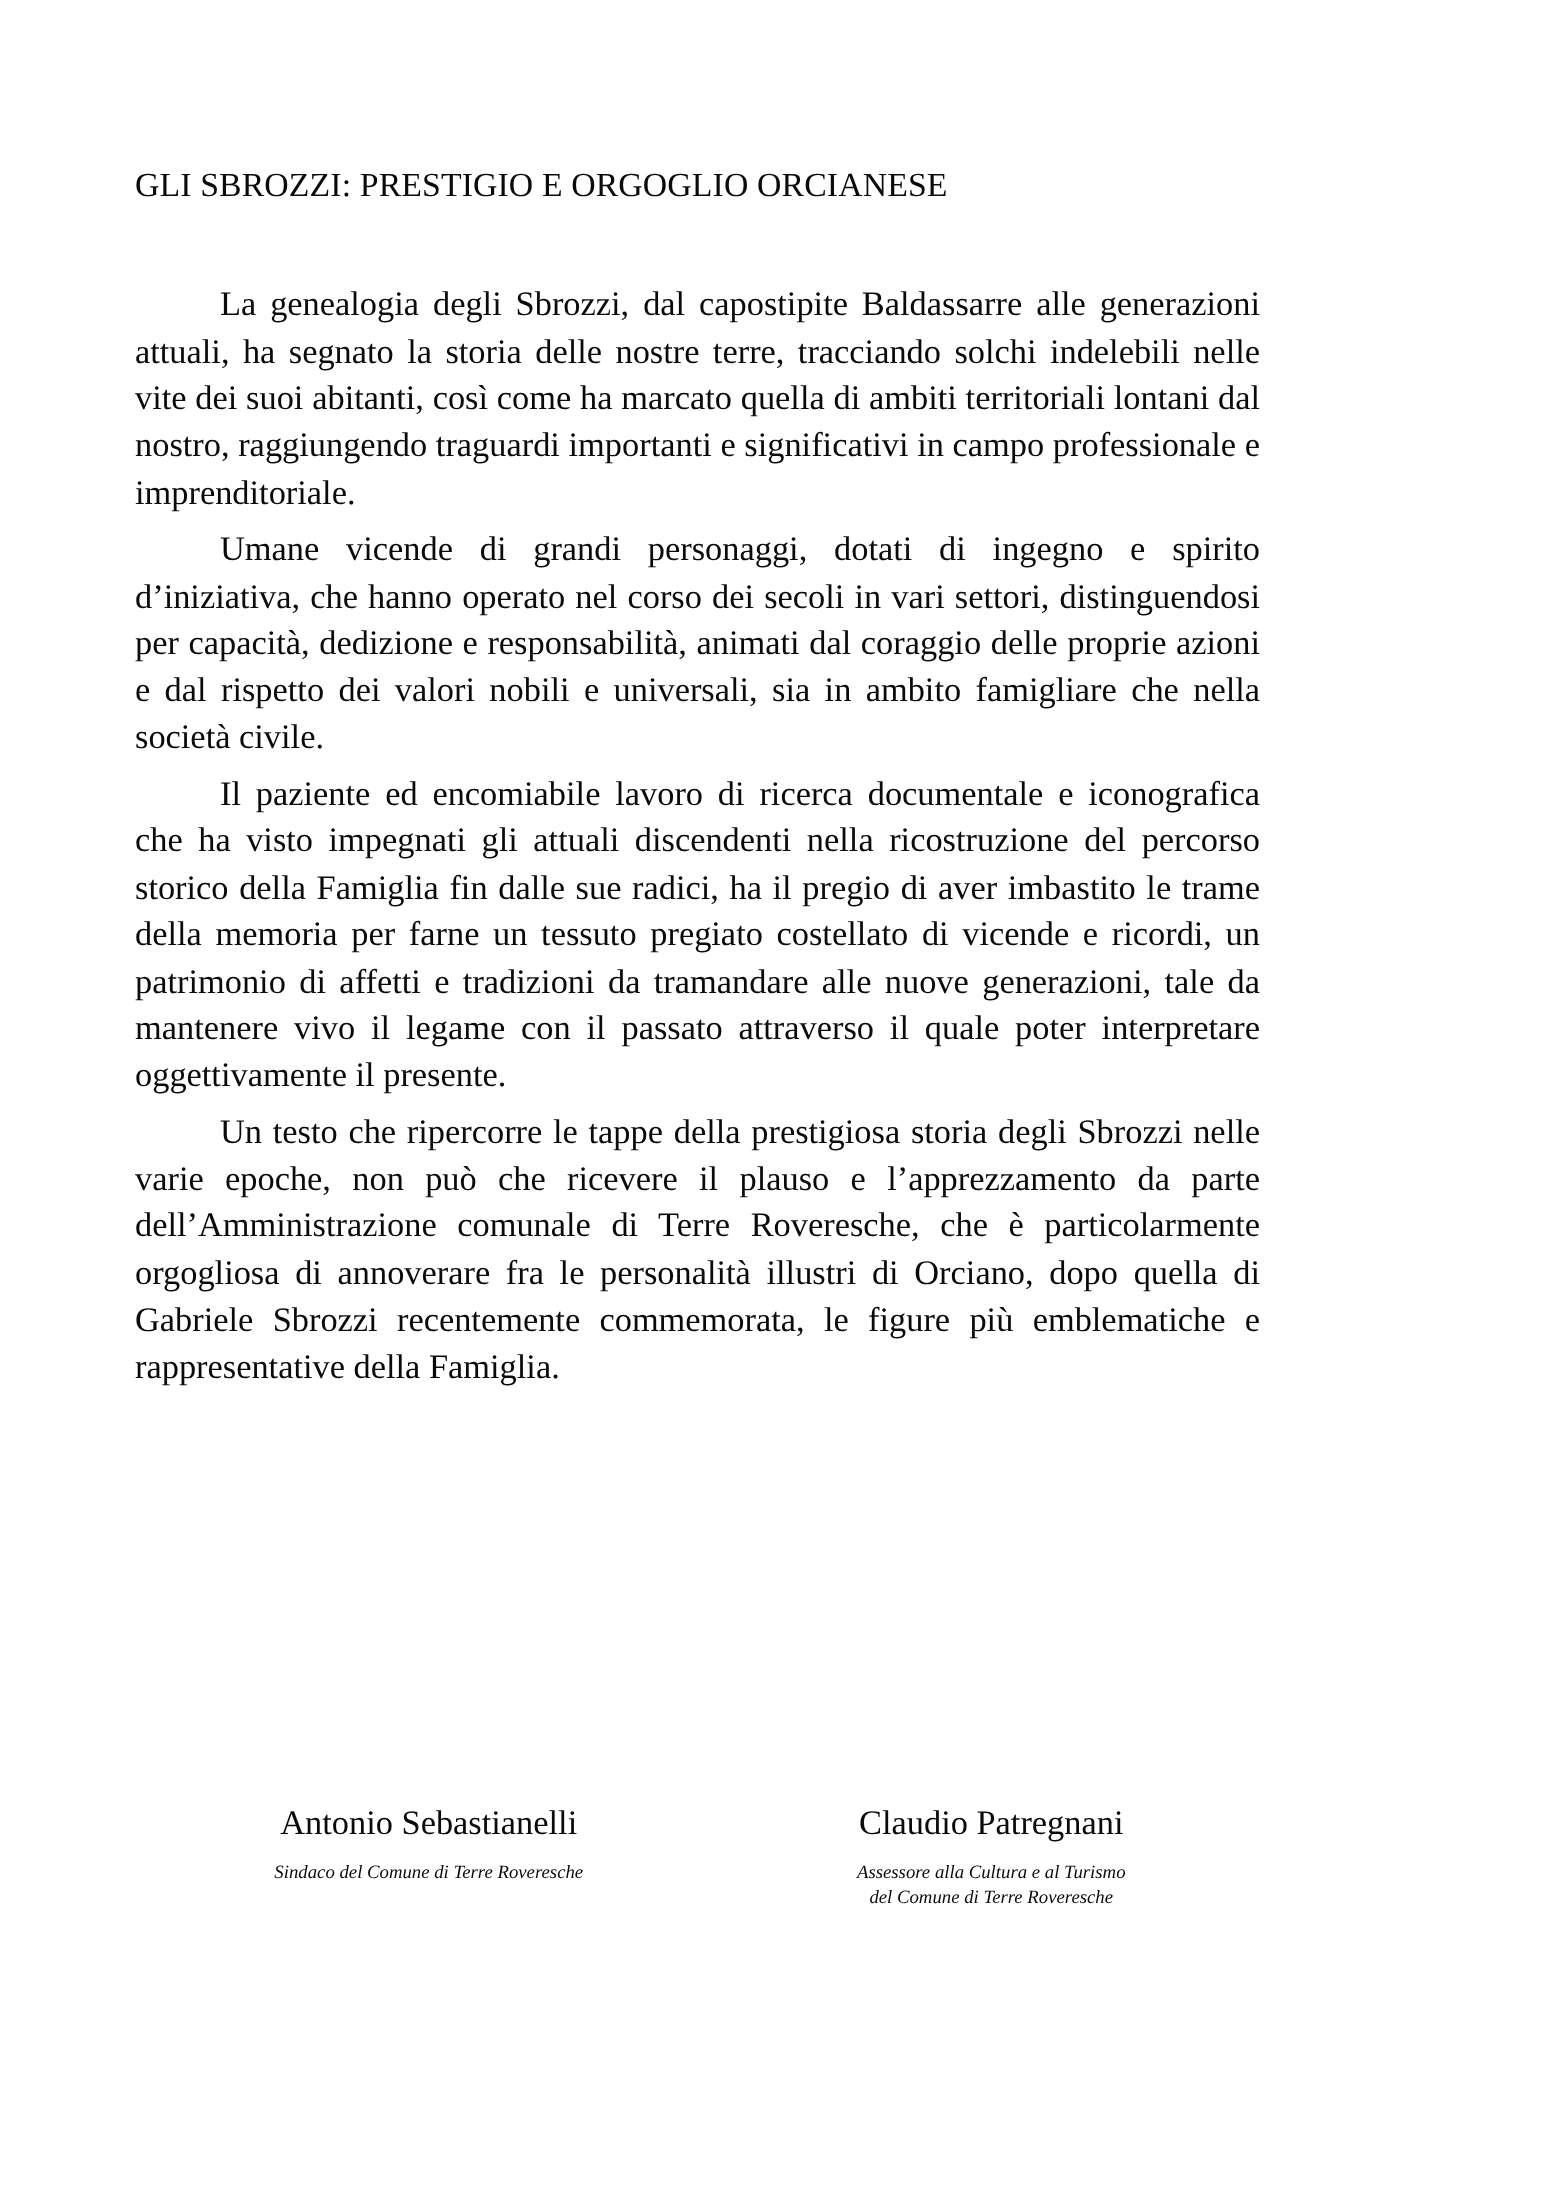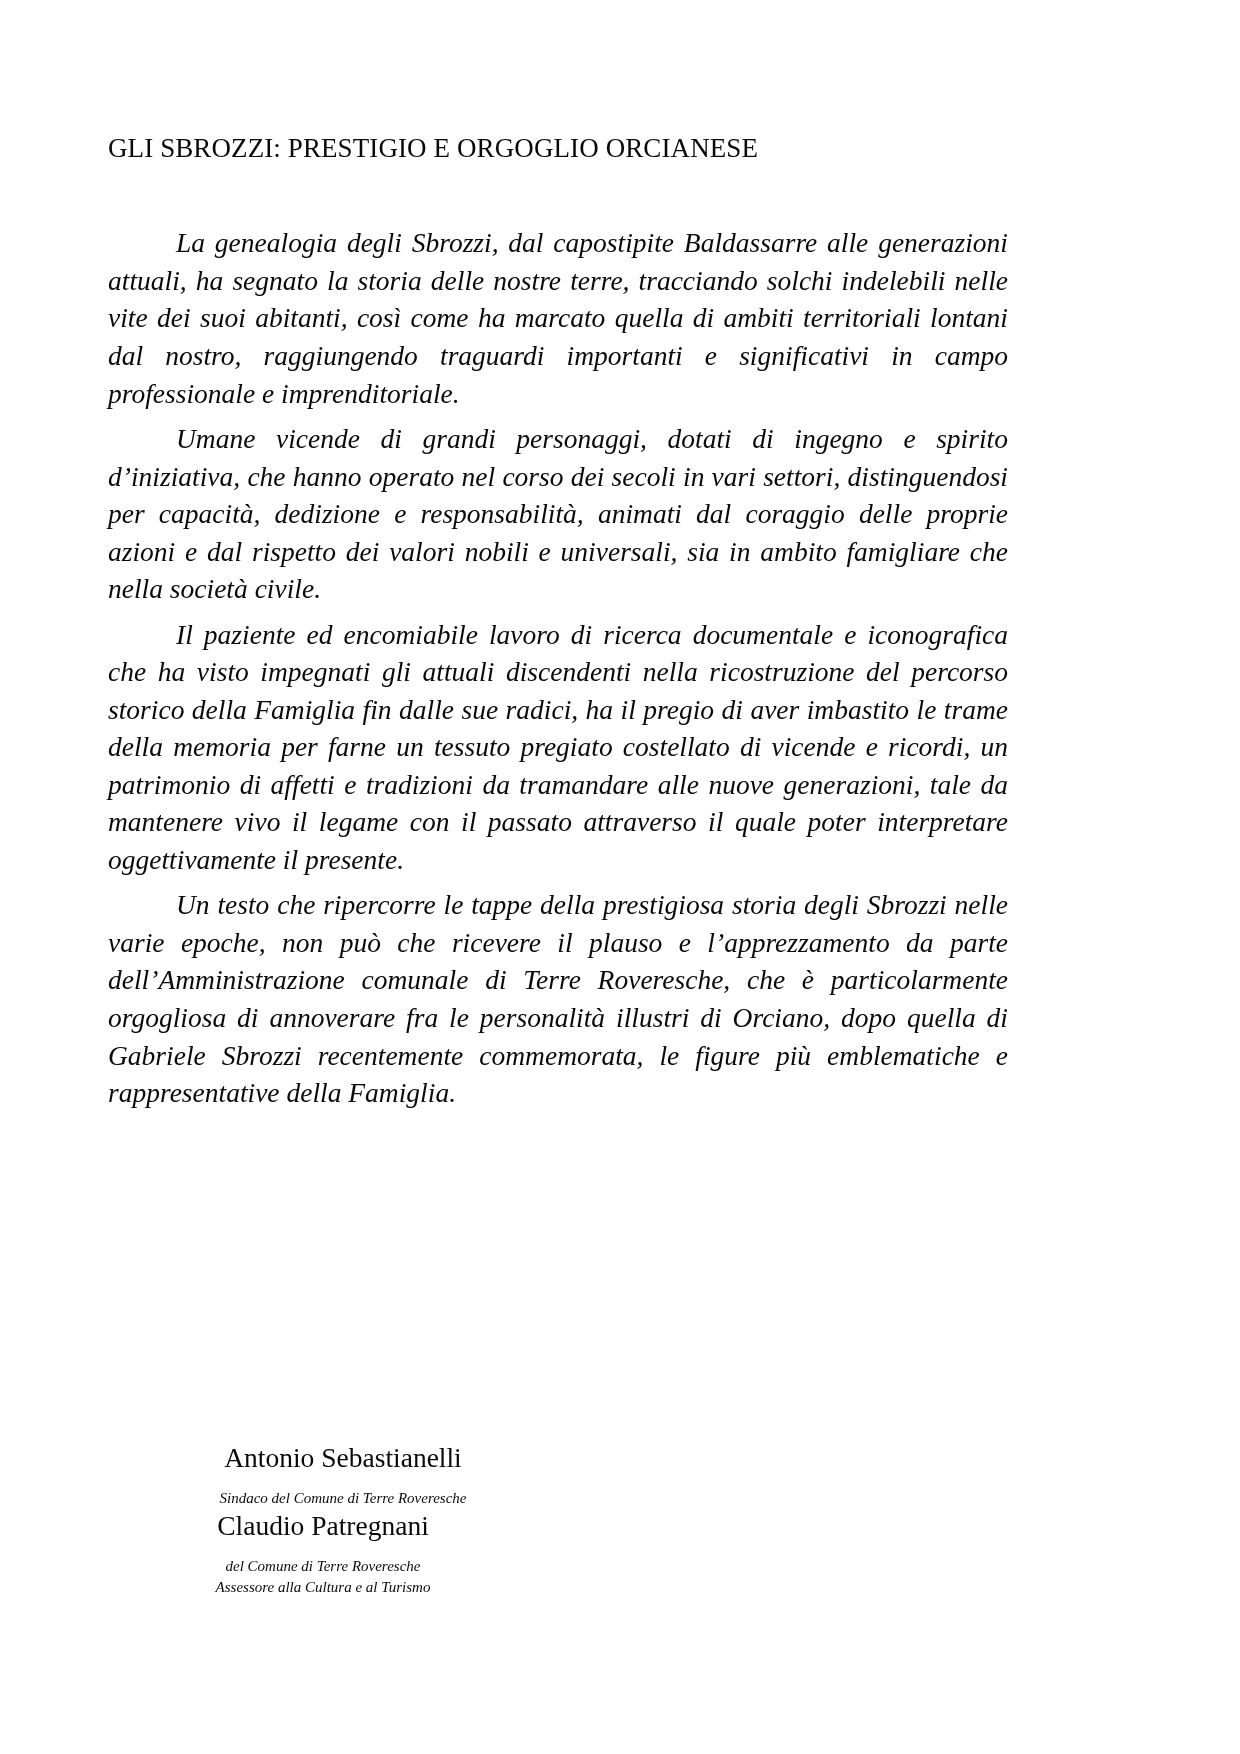--- a/index.html
+++ b/index.html
@@ -37,32 +37,31 @@
     margin-top: 60px;
   }
   p.para {
     font-size: 27.5px;
     line-height: 1.365;
     text-align: justify;
     text-justify: inter-word;
     margin: 0 0 0 0;
     text-indent: 68px;
     hyphens: none;
-    font-style: italic;
   }
   p.para + p.para {
     margin-top: 8px;
   }
   .signatures {
     position: absolute;
     left: 108px;
     top: 1440px;
     width: 900px;
     display: flex;
-    flex-direction: column;
+    flex-direction: row;
     justify-content: flex-start;
   }
   .sig-col {
     display: flex;
     flex-direction: column;
     align-items: center;
   }
   .sig-col.left {
     width: 470px;
   }
@@ -110,20 +109,20 @@
     <div class="sig-col left">
       <div class="sig-name">Antonio Sebastianelli</div>
       <div class="sig-role">
         <span class="role-line">Sindaco del Comune di Terre Roveresche</span>
       </div>
     </div>
 
     <div class="sig-col right">
       <div class="sig-name">Claudio Patregnani</div>
       <div class="sig-role">
+        <span class="role-line">Assessore alla Cultura e al Turismo</span>
         <span class="role-line">del Comune di Terre Roveresche</span>
-        <span class="role-line">Assessore alla Cultura e al Turismo</span>
       </div>
     </div>
 
   </div>
 
 </div>
 
 </body></html>

